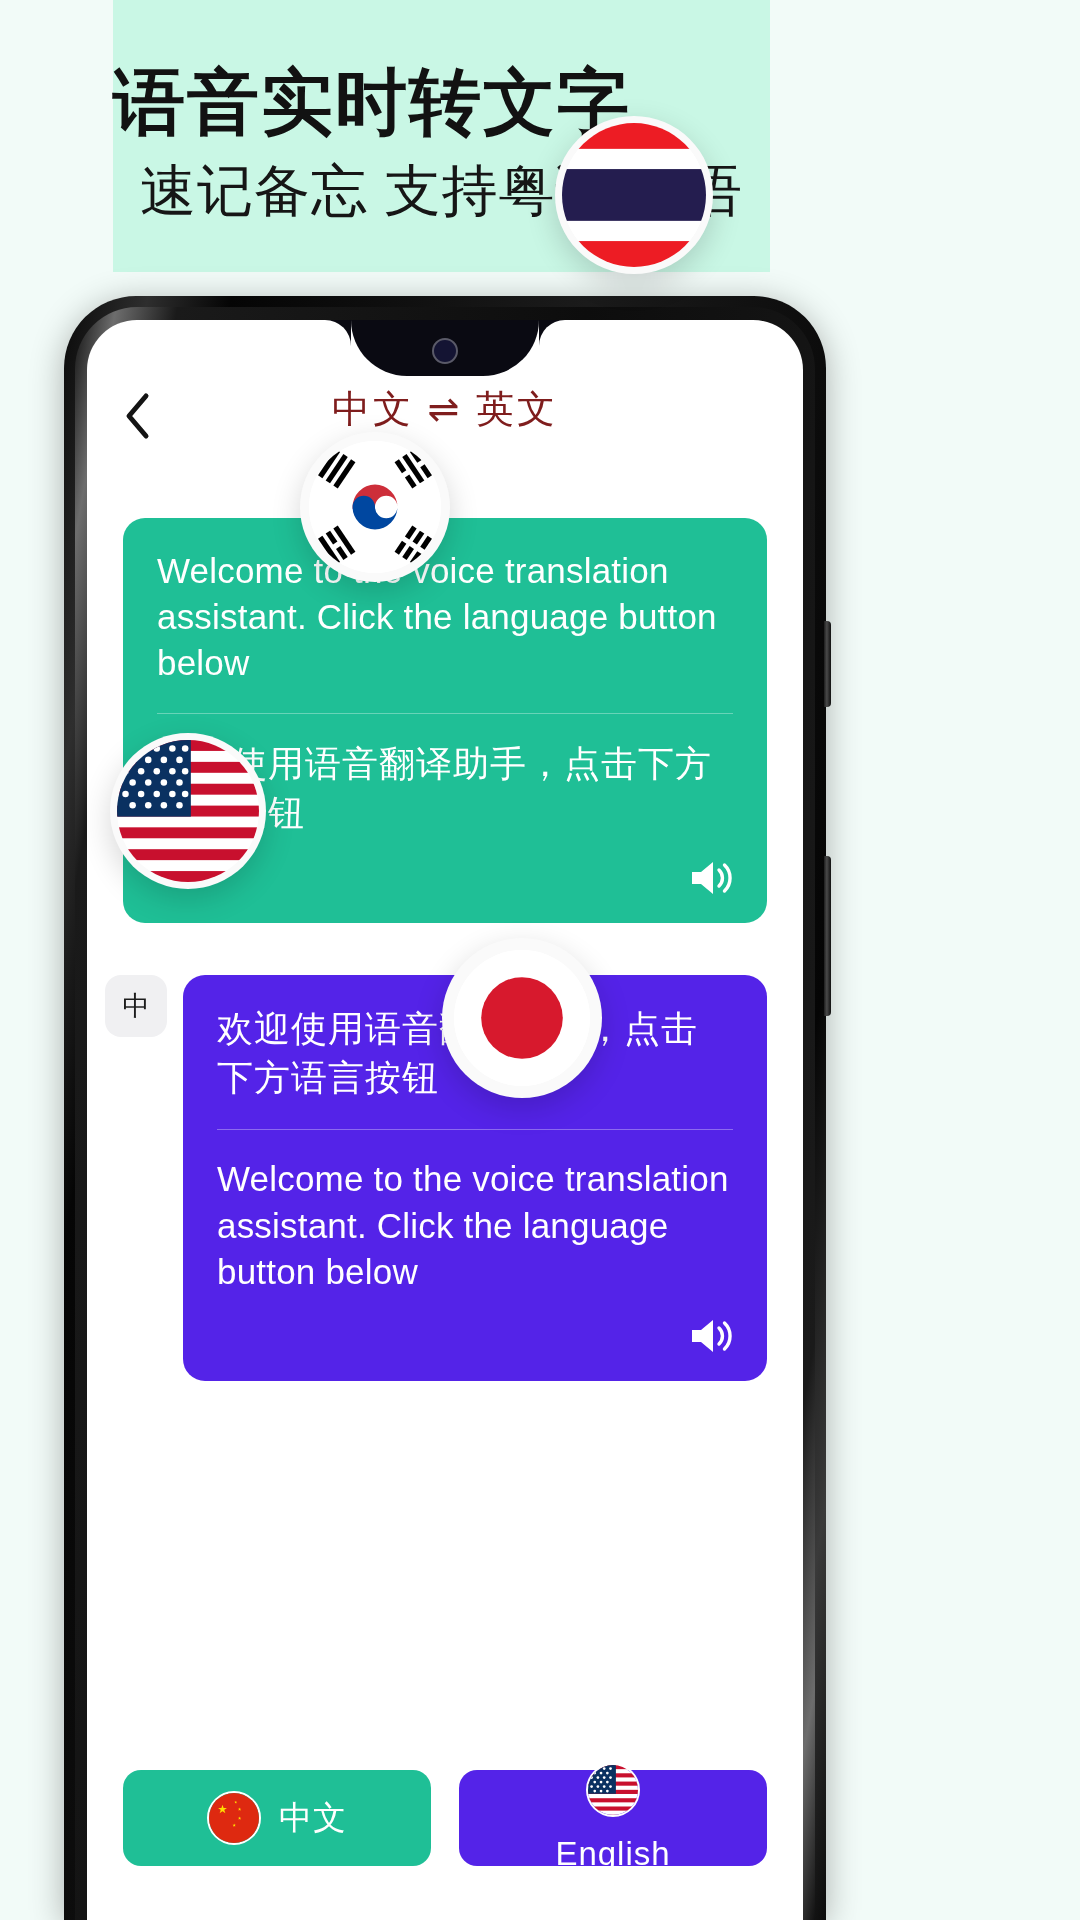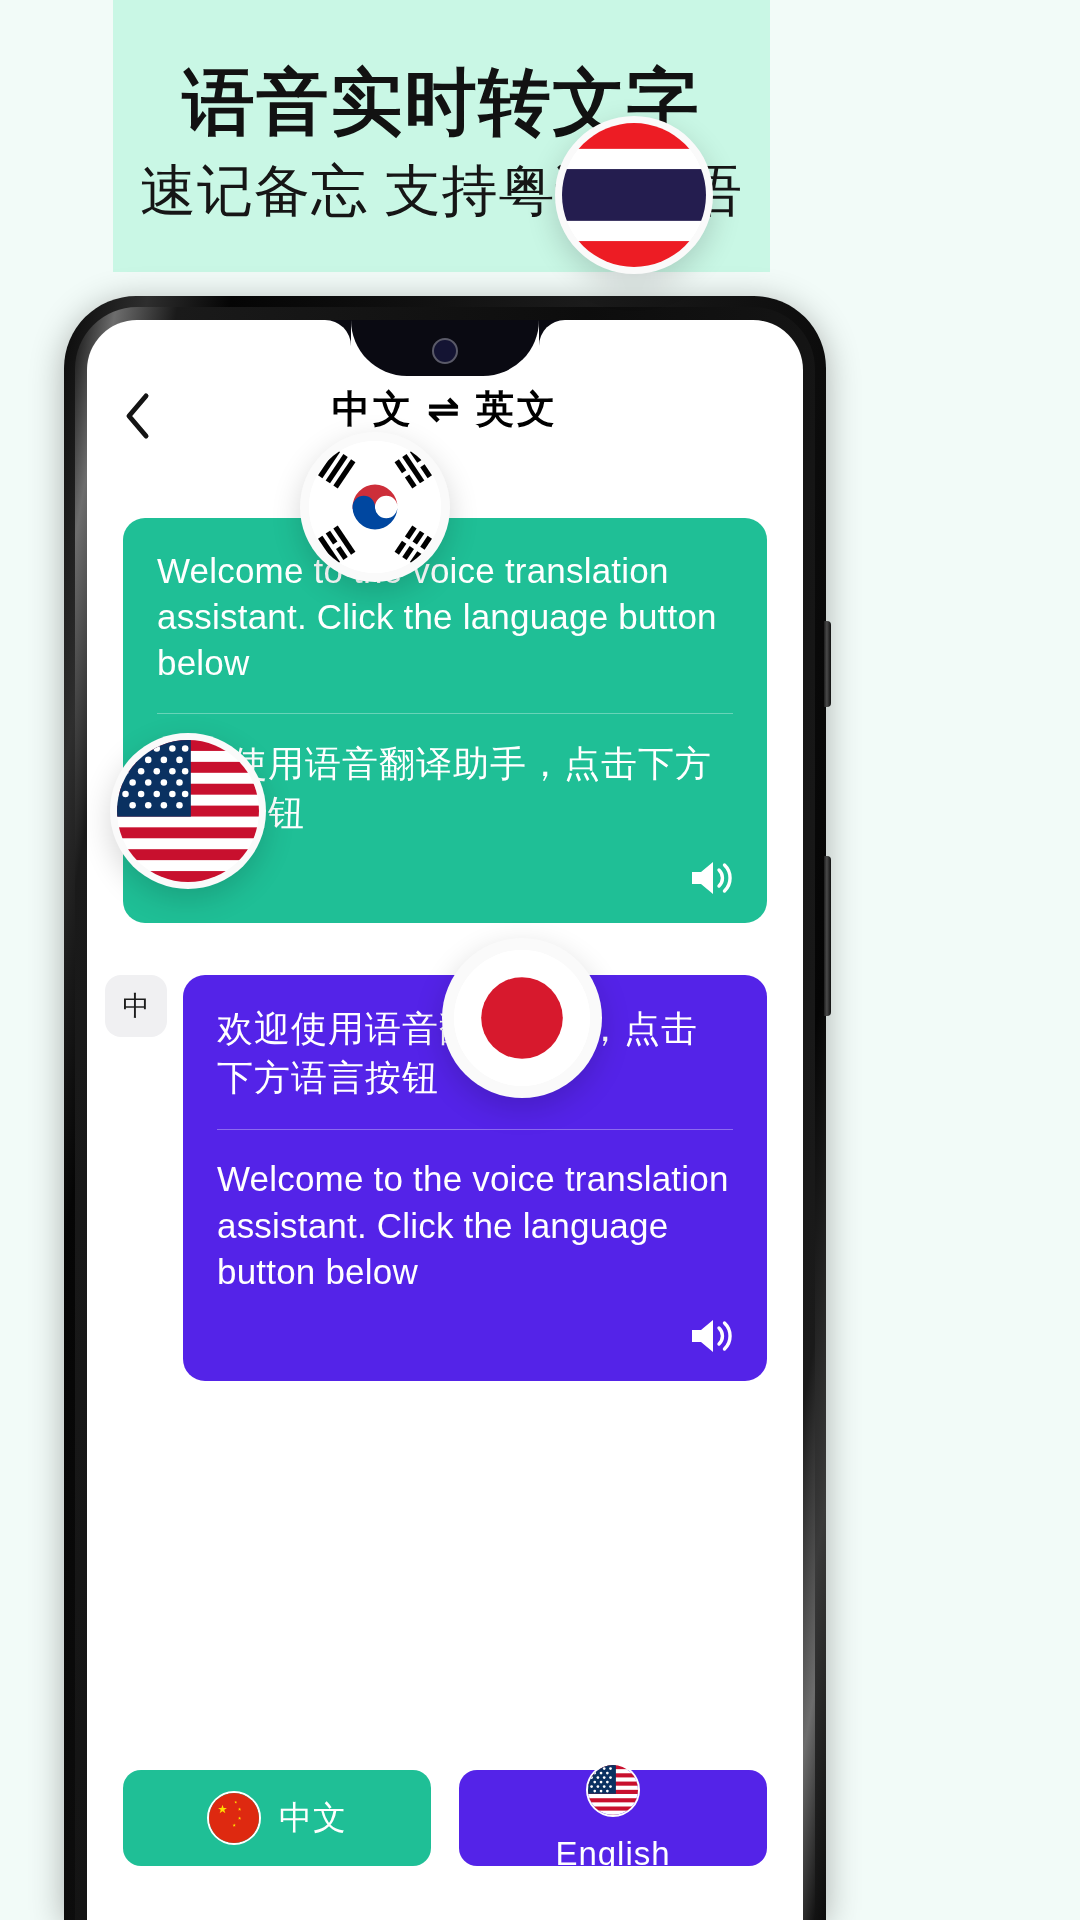--- a/index.html
+++ b/index.html
@@ -12,21 +12,20 @@
   }
 
   
   .promo-band {
     position:absolute;
     left:113px; top:0; width:657px; height:272px;
     background:#c9f7e5;
   }
   .promo-title {
     position:absolute; left:113px; top:62px; width:657px;
-    text-align:center;
     font-size:72px; font-weight:bold; color:#121212;
     letter-spacing:2px; line-height:1.12;
     white-space:nowrap;
   }
   .promo-sub {
     position:absolute; left:83px; top:160px; width:717px;
     text-align:center;
     font-size:56px; font-weight:400; color:#161616;
     letter-spacing:1px; line-height:1.12;
     white-space:nowrap;
@@ -96,21 +95,21 @@
   .navbar {
     position:absolute; left:0; top:56px; width:100%; height:80px;
   }
   .back-chevron {
     position:absolute; left:32px; top:16px;
     width:38px; height:48px;
   }
   .nav-title {
     position:absolute; left:0; top:8px; width:100%;
     text-align:center;
-    font-size:38px; font-weight:bold; color:#000000;
+    font-size:38px; font-weight:normal; color:#7f1d1d;
     letter-spacing:3px;
     white-space:nowrap;
   }
 
   
   .chat { position:absolute; left:0; top:150px; width:100%; }
 
   .bubble {
     position:relative;
     border-radius:22px;

